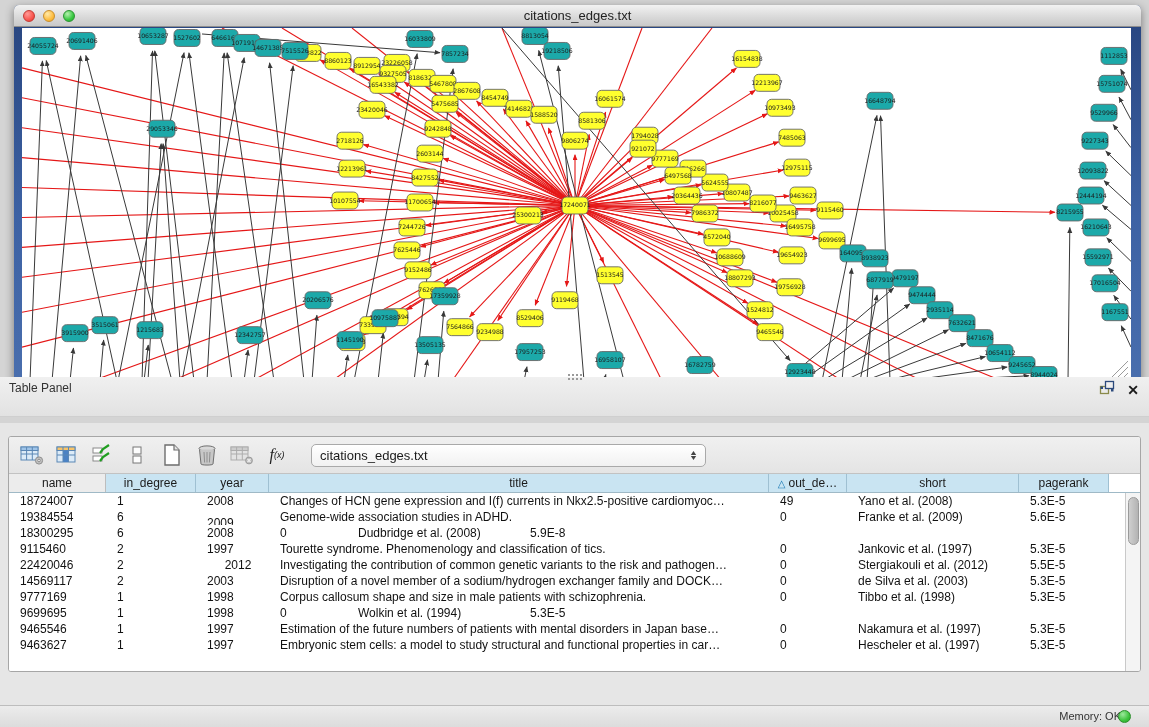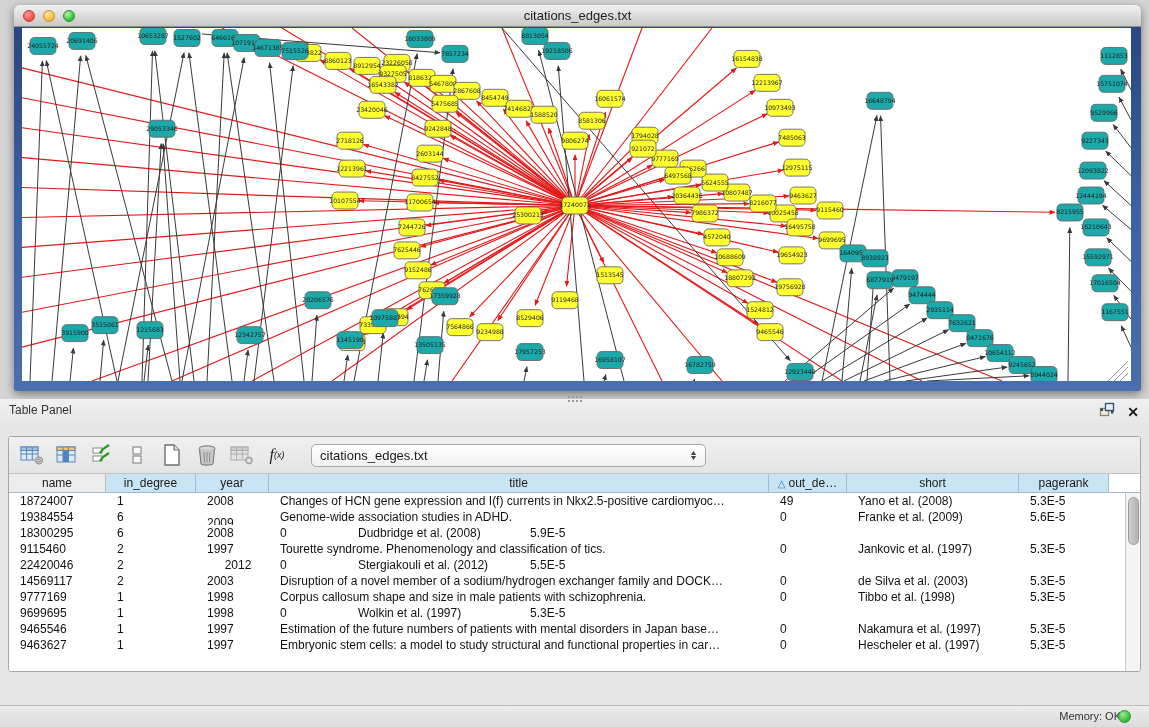--- a/index.html
+++ b/index.html
@@ -16,21 +16,21 @@
   .lights { position:absolute; left:9px; top:5px; display:flex; gap:8px; }
   .light { width:12px; height:12px; border-radius:50%; display:inline-block; }
   .light.red   { background:radial-gradient(circle at 35% 30%,#ff9a96,#f95750 60%,#d9342c); border:1px solid #c33a34; }
   .light.yellow{ background:radial-gradient(circle at 35% 30%,#ffe9a8,#fdbd41 60%,#e9a023); border:1px solid #c98f2d; }
   .light.green { background:radial-gradient(circle at 35% 30%,#b6f0b0,#38c841 60%,#23a72e); border:1px solid #2c9432; }
   .wtitle { text-align:center; line-height:21px; font-size:13px; color:#222; }
   .canvas { position:absolute; left:8px; top:23px; width:1109px; height:353px; background:#ffffff; overflow:hidden; }
   .canvas svg { display:block; }
 
   
-  .panel-header { position:absolute; left:0; top:399px; width:1149px; height:40px;
+  .panel-header { position:absolute; left:0; top:377px; width:1149px; height:40px;
     background:linear-gradient(180deg,#f0f0f0,#e2e2e2); border-bottom:1px solid #cfcfcf; }
   .ph-title { position:absolute; left:9px; top:4px; font-size:12px; color:#333; }
   .ph-actions { position:absolute; right:10px; top:3px; display:flex; gap:12px; align-items:center; }
   .close-x { font-size:14px; font-weight:bold; color:#1a1a1a; line-height:16px; cursor:default; }
   .grip { position:absolute; left:567px; top:-4px; width:16px; height:7px;
     background:radial-gradient(circle,#9a9a9a 1px,transparent 1.4px); background-size:4px 4px; }
 
   .panel-body { position:absolute; left:0; top:423px; width:1149px; height:282px; background:#e6e6e6; }
   .inner-box { position:absolute; left:8px; top:13px; width:1133px; height:236px;
     background:#ffffff; border:1px solid #a6a6a6; border-radius:3px; overflow:hidden; }
@@ -832,35 +832,36 @@
               <div class="tc" style="width: 78px;">0</div>
               <div class="tc" style="width: 172px;">Franke et al. (2009)</div>
               <div class="tc" style="width: 90px;">5.6E-5</div>
             </div>
             <div class="trow">
               <div class="tc" style="width: 97px;">18300295</div>
               <div class="tc" style="width: 90px;">6</div>
               <div class="tc" style="width: 73px;">2008</div>
               <div class="tc" style="width: 78px;">0</div>
               <div class="tc" style="width: 172px;">Dudbridge et al. (2008)</div>
-              <div class="tc" style="width: 90px;">5.9E-5</div>
+              <div class="tc" style="width: 90px;">5.9E-8</div>
             </div>
             <div class="trow">
               <div class="tc" style="width: 97px;">9115460</div>
               <div class="tc" style="width: 90px;">2</div>
               <div class="tc" style="width: 73px;">1997</div>
               <div class="tc" style="width: 500px;">Tourette syndrome. Phenomenology and classification of tics.</div>
               <div class="tc" style="width: 78px;">0</div>
               <div class="tc" style="width: 172px;">Jankovic et al. (1997)</div>
               <div class="tc" style="width: 90px;">5.3E-5</div>
             </div>
             <div class="trow">
               <div class="tc" style="width: 97px;">22420046</div>
               <div class="tc" style="width: 90px;">2</div>
               <div class="tc" style="width: 73px; text-align: center;">2012</div>
+              <div class="tc" style="width: 500px;">Investigating the contribution of common genetic variants to the risk and pathogen…</div>
               <div class="tc" style="width: 78px;">0</div>
               <div class="tc" style="width: 172px;">Stergiakouli et al. (2012)</div>
               <div class="tc" style="width: 90px;">5.5E-5</div>
             </div>
             <div class="trow">
               <div class="tc" style="width: 97px;">14569117</div>
               <div class="tc" style="width: 90px;">2</div>
               <div class="tc" style="width: 73px;">2003</div>
               <div class="tc" style="width: 500px;">Disruption of a novel member of a sodium/hydrogen exchanger family and DOCK…</div>
               <div class="tc" style="width: 78px;">0</div>
@@ -874,21 +875,21 @@
               <div class="tc" style="width: 500px;">Corpus callosum shape and size in male patients with schizophrenia.</div>
               <div class="tc" style="width: 78px;">0</div>
               <div class="tc" style="width: 172px;">Tibbo et al. (1998)</div>
               <div class="tc" style="width: 90px;">5.3E-5</div>
             </div>
             <div class="trow">
               <div class="tc" style="width: 97px;">9699695</div>
               <div class="tc" style="width: 90px;">1</div>
               <div class="tc" style="width: 73px;">1998</div>
               <div class="tc" style="width: 78px;">0</div>
-              <div class="tc" style="width: 172px;">Wolkin et al. (1997)</div>
+              <div class="tc" style="width: 172px;">Wolkin et al. (1994)</div>
               <div class="tc" style="width: 90px;">5.3E-5</div>
             </div>
             <div class="trow">
               <div class="tc" style="width: 97px;">9465546</div>
               <div class="tc" style="width: 90px;">1</div>
               <div class="tc" style="width: 73px;">1997</div>
               <div class="tc" style="width: 500px;">Estimation of the future numbers of patients with mental disorders in Japan base…</div>
               <div class="tc" style="width: 78px;">0</div>
               <div class="tc" style="width: 172px;">Nakamura et al. (1997)</div>
               <div class="tc" style="width: 90px;">5.3E-5</div>

